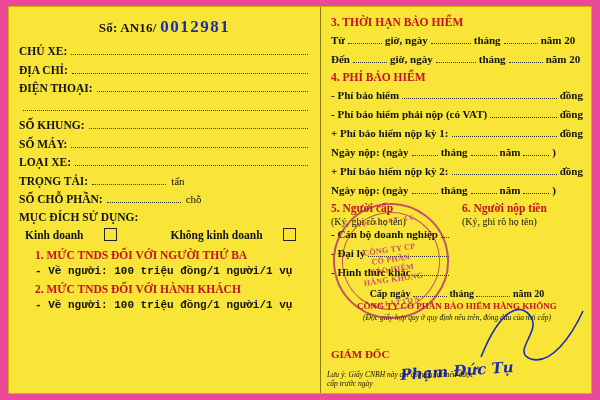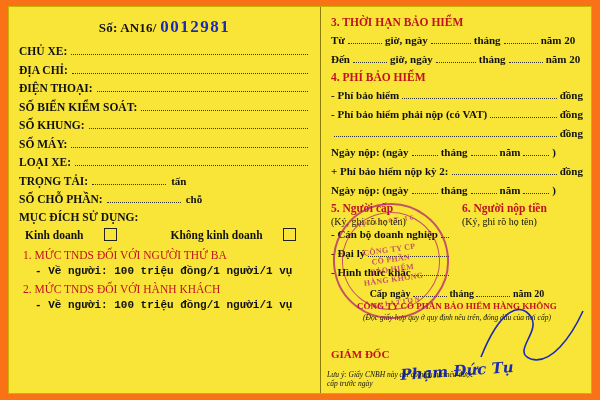--- a/index.html
+++ b/index.html
@@ -5,21 +5,21 @@
   html,body{margin:0;padding:0;}
   body{
     width:600px;height:400px;
     background:#ffffff;
     font-family:"Liberation Serif", serif;
     overflow:hidden;
   }
   .doc{
     position:relative;
     width:600px;height:400px;
-    background:#f97316;
+    background:#ec4899;
     box-sizing:border-box;
   }
   .sheet{
     position:absolute;
     left:8px;top:6px;
     width:584px;height:388px;
     background:#f9e538;
     border:1px solid #c8b400;
     box-sizing:border-box;
   }
@@ -62,44 +62,44 @@
   }
   .frow .lbl{flex:0 0 auto;}
   .frow .dots{
     flex:1 1 auto;
     border-bottom:1px dotted #333;
     margin:0 2px 2px 4px;
     height:10px;
   }
   .frow .unit{
     flex:0 0 auto;
-    font-weight:bold;
+    font-weight:normal;
     font-size:11px;
     margin-left:3px;
   }
   .frow .dots.short{flex:0 0 74px;}
 
   .purpose{
     font-size:11.5px;font-weight:bold;color:#111;
     display:flex;align-items:center;gap:20px;
     margin:2px 0 8px 6px;
   }
   .box{
     display:inline-block;
     width:11px;height:11px;
     border:1px solid #222;
     background:transparent;
   }
   .sp{display:inline-block;width:14px;}
 
   .sec{
     font-size:11.5px;
-    font-weight:normal;
+    font-weight:bold;
     color:#c1121f;
-    margin:6px 0 4px 4px;
+    margin:6px 0 4px 16px;
   }
   .subline{
     font-size:11px;
     font-weight:bold;
     color:#111;
     margin:0 0 4px 16px;
     font-family:Liberation Mono, monospace;
   }
 
   
@@ -229,21 +229,20 @@
       </div>
       <div class="frow">
         <span class="lbl">ĐỊA CHỈ:</span>
         <span class="dots"></span>
       </div>
       <div class="frow">
         <span class="lbl">ĐIỆN THOẠI:</span>
         <span class="dots"></span>
       </div>
       <div class="frow">
-        <span class="lbl">SỐ BIỂN KIỂM SOÁT:</span>
         <span class="dots"></span>
       </div>
       <div class="frow">
         <span class="lbl">SỐ KHUNG:</span>
         <span class="dots"></span>
       </div>
       <div class="frow">
         <span class="lbl">SỐ MÁY:</span>
         <span class="dots"></span>
       </div>
@@ -309,20 +308,21 @@
         <span class="lbl">- Phí bảo hiểm</span>
         <span class="d dfill"></span>
         <span class="lbl">đồng</span>
       </div>
       <div class="ritem">
         <span class="lbl">- Phí bảo hiểm phải nộp (có VAT)</span>
         <span class="d dfill"></span>
         <span class="lbl">đồng</span>
       </div>
       <div class="ritem">
+        <span class="lbl">+ Phí bảo hiểm nộp kỳ 1:</span>
         <span class="d dfill"></span>
         <span class="lbl">đồng</span>
       </div>
       <div class="ritem">
         <span class="lbl">Ngày nộp: (ngày</span>
         <span class="d d-sm"></span>
         <span class="lbl">tháng</span>
         <span class="d d-sm"></span>
         <span class="lbl">năm</span>
         <span class="d d-sm"></span>

